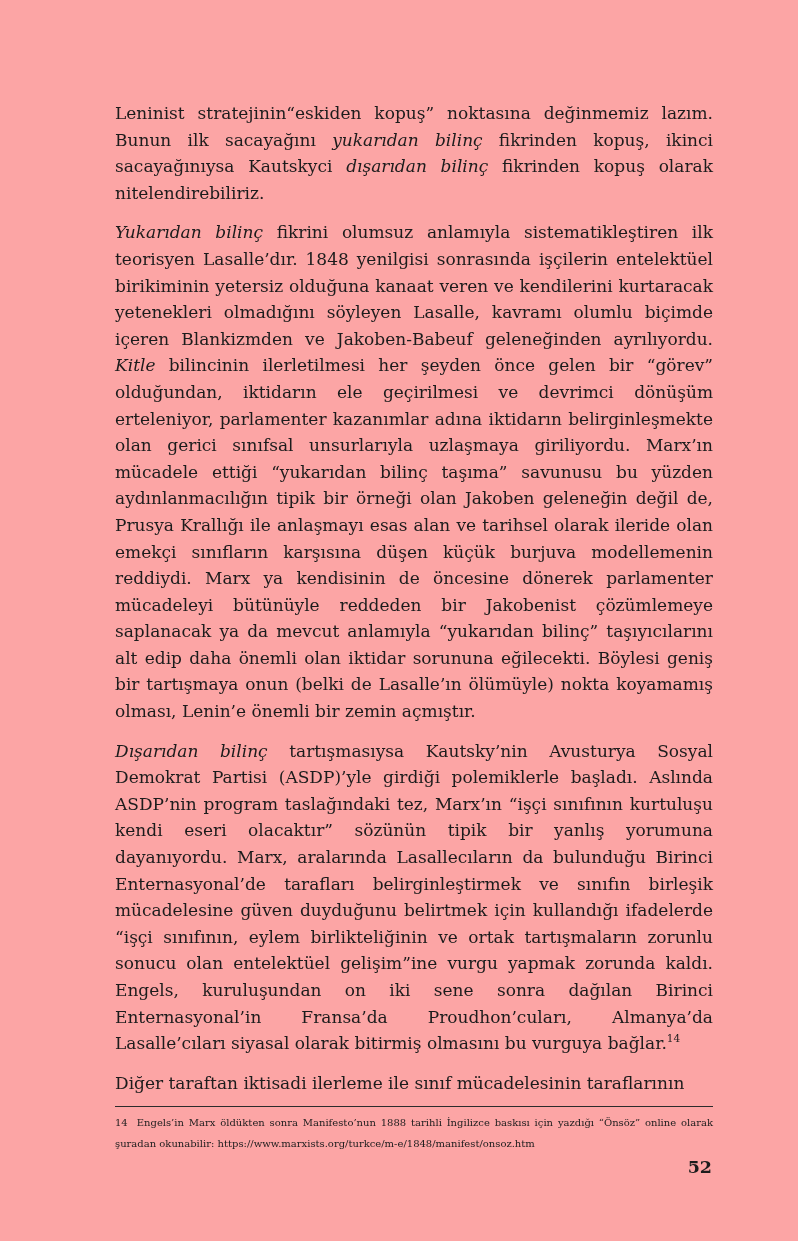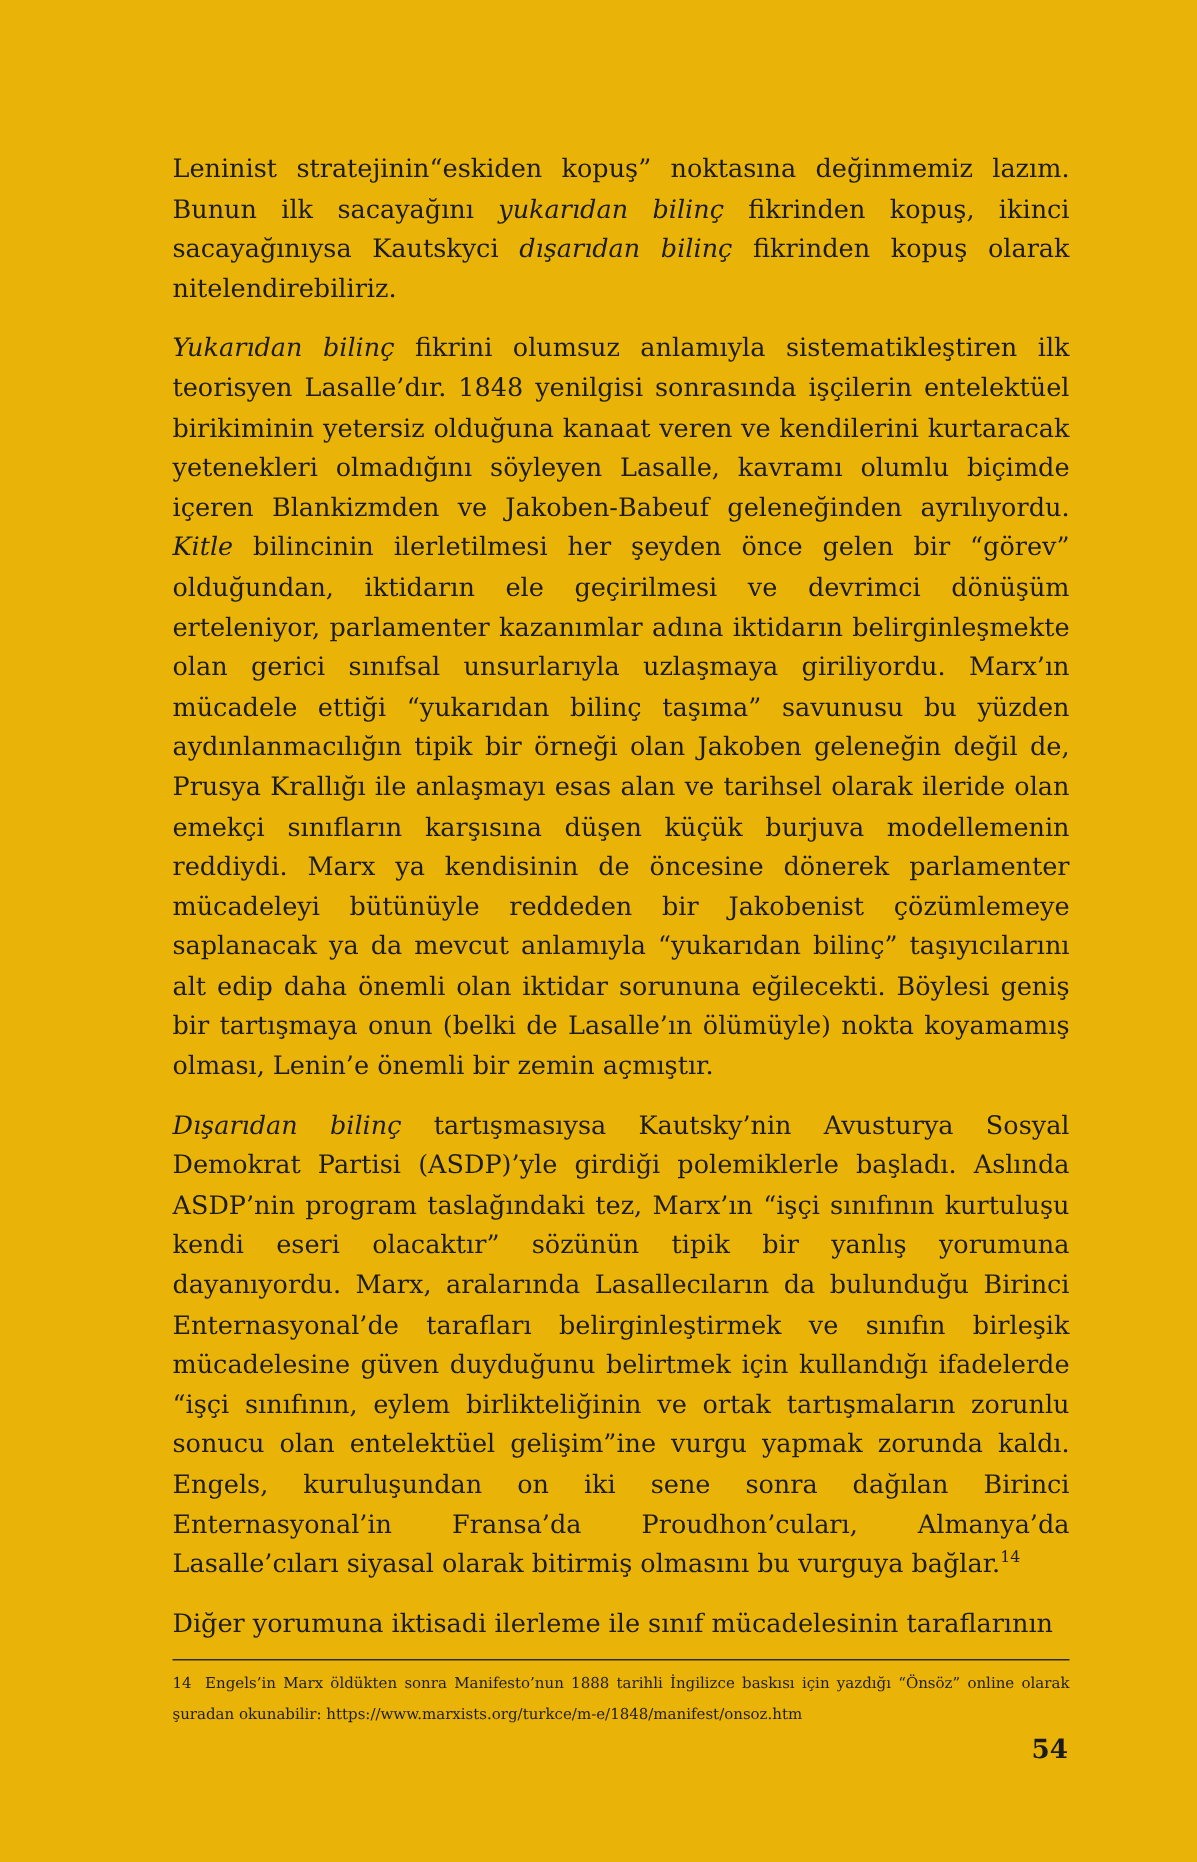--- a/index.html
+++ b/index.html
@@ -8,21 +8,21 @@
     width: 798px;
     height: 1241px;
     position: relative;
     overflow: hidden;
     font-family: "DejaVu Serif", "Liberation Serif", serif;
     color: #1c1c1c;
   }
   .page {
     position: absolute;
     inset: 0;
-    background: #eab308;
+    background: #fca5a5;
   }
   .text-block {
     position: absolute;
     left: 115px;
     top: 100px;
     width: 598px;
   }
   p.para {
     font-size: 17px;
     line-height: 26.6px;
@@ -63,25 +63,25 @@
 
 <div class="page">
 
   <div class="text-block">
 
     <div>
 
     <p class="para"><span>Leninist stratejinin“eskiden kopuş” noktasına değinmemiz lazım. Bunun ilk sacayağını </span><span class="italic">yukarıdan bilinç</span><span> fikrinden kopuş, ikinci sacayağınıysa Kautskyci </span><span class="italic">dışarıdan bilinç</span><span> fikrinden kopuş olarak nitelendirebiliriz.</span></p>
         <p class="para"><span class="italic">Yukarıdan bilinç</span><span> fikrini olumsuz anlamıyla sistematikleştiren ilk teorisyen Lasalle’dır. 1848 yenilgisi sonrasında işçilerin entelektüel birikiminin yetersiz olduğuna kanaat veren ve kendilerini kurtaracak yetenekleri olmadığını söyleyen Lasalle, kavramı olumlu biçimde içeren Blankizmden ve Jakoben-Babeuf geleneğinden ayrılıyordu. </span><span class="italic">Kitle</span><span> bilincinin ilerletilmesi her şeyden önce gelen bir “görev” olduğundan, iktidarın ele geçirilmesi ve devrimci dönüşüm erteleniyor, parlamenter kazanımlar adına iktidarın belirginleşmekte olan gerici sınıfsal unsurlarıyla uzlaşmaya giriliyordu. Marx’ın mücadele ettiği “yukarıdan bilinç taşıma” savunusu bu yüzden aydınlanmacılığın tipik bir örneği olan Jakoben geleneğin değil de, Prusya Krallığı ile anlaşmayı esas alan ve tarihsel olarak ileride olan emekçi sınıfların karşısına düşen küçük burjuva modellemenin reddiydi. Marx ya kendisinin de öncesine dönerek parlamenter mücadeleyi bütünüyle reddeden bir Jakobenist çözümlemeye saplanacak ya da mevcut anlamıyla “yukarıdan bilinç” taşıyıcılarını alt edip daha önemli olan iktidar sorununa eğilecekti. Böylesi geniş bir tartışmaya onun (belki de Lasalle’ın ölümüyle) nokta koyamamış olması, Lenin’e önemli bir zemin açmıştır.</span></p>
         <p class="para"><span class="italic">Dışarıdan bilinç</span><span> tartışmasıysa Kautsky’nin Avusturya Sosyal Demokrat Partisi (ASDP)’yle girdiği polemiklerle başladı. Aslında ASDP’nin program taslağındaki tez, Marx’ın “işçi sınıfının kurtuluşu kendi eseri olacaktır” sözünün tipik bir yanlış yorumuna dayanıyordu. Marx, aralarında Lasallecıların da bulunduğu Birinci Enternasyonal’de tarafları belirginleştirmek ve sınıfın birleşik mücadelesine güven duyduğunu belirtmek için kullandığı ifadelerde “işçi sınıfının, eylem birlikteliğinin ve ortak tartışmaların zorunlu sonucu olan entelektüel gelişim”ine vurgu yapmak zorunda kaldı. Engels, kuruluşundan on iki sene sonra dağılan Birinci Enternasyonal’in Fransa’da Proudhon’cuları, Almanya’da Lasalle’cıları siyasal olarak bitirmiş olmasını bu vurguya bağlar.</span><sup class="fn-ref">14</sup></p>
-        <p class="para"><span>Diğer yorumuna iktisadi ilerleme ile sınıf mücadelesinin taraflarının</span></p>
+        <p class="para"><span>Diğer taraftan iktisadi ilerleme ile sınıf mücadelesinin taraflarının</span></p>
       </div>
 
     <div class="footnote-area">
       <hr class="footnote-rule">
       <p class="footnote"><span class="footnote-number">14</span><span>Engels’in Marx öldükten sonra Manifesto’nun 1888 tarihli İngilizce baskısı için yazdığı “Önsöz” online olarak şuradan okunabilir: https://www.marxists.org/turkce/m-e/1848/manifest/onsoz.htm</span></p>
     </div>
 
   </div>
 
-  <div class="page-number">54</div>
+  <div class="page-number">52</div>
 
 </div>
 
 </body></html>

